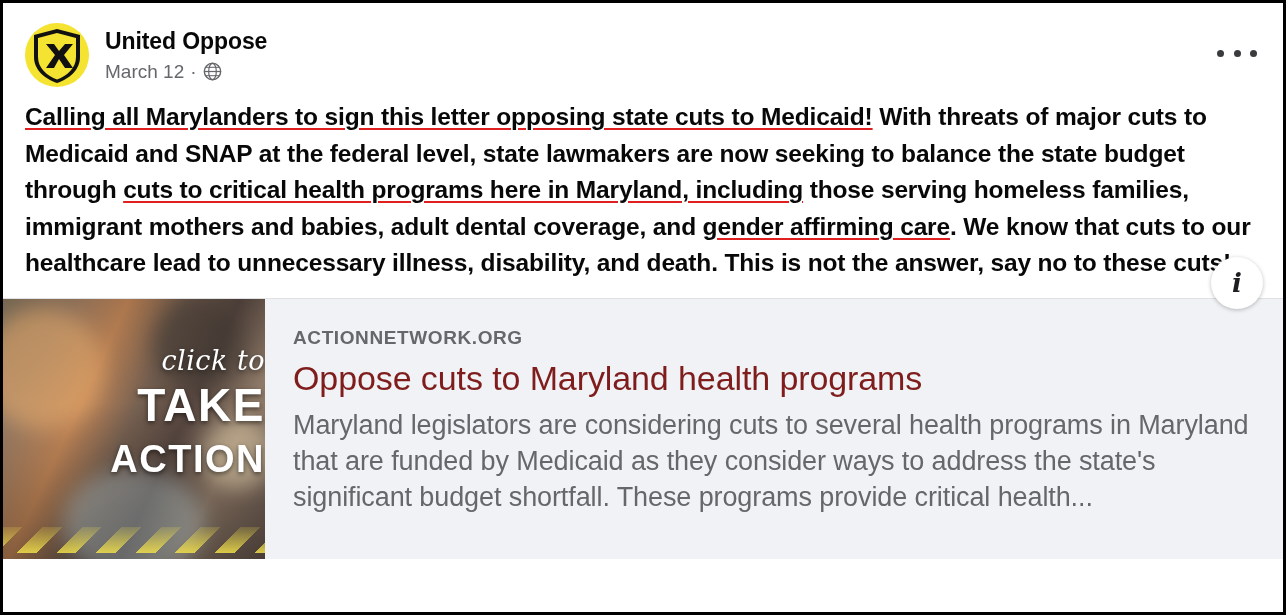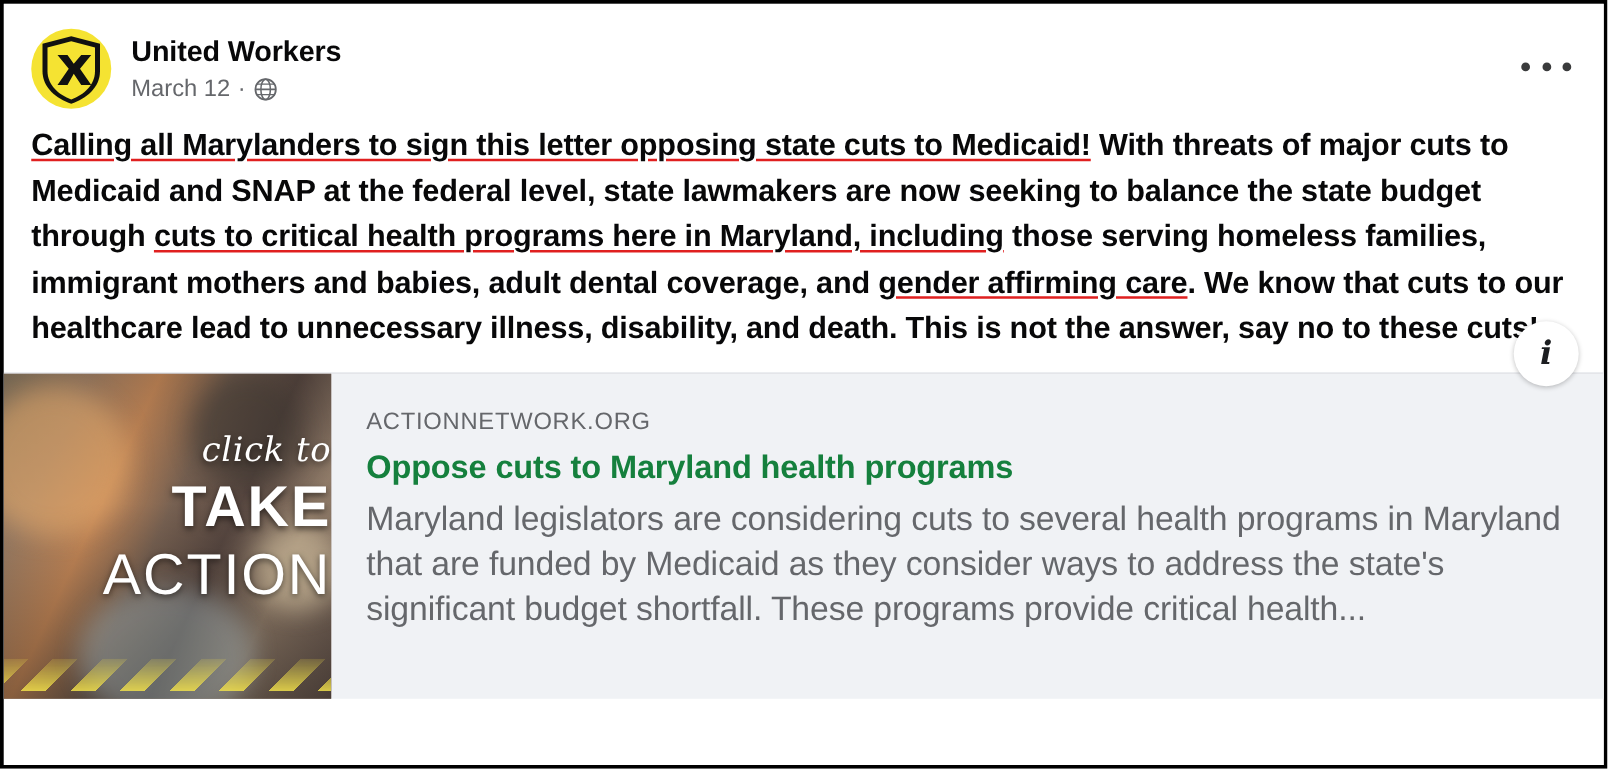--- a/index.html
+++ b/index.html
@@ -154,22 +154,22 @@
     letter-spacing: 0.5px;
     margin-bottom: 2px;
   }
   .thumb-take {
     font-size: 46px;
     font-weight: bold;
     letter-spacing: 1.5px;
     line-height: 54px;
   }
   .thumb-action {
-    font-size: 46px;
-    font-weight: normal;
+    font-size: 38px;
+    font-weight: bold;
     letter-spacing: 1.5px;
     line-height: 54px;
   }
   .thumb-chevrons {
     position: absolute;
     bottom: 6px;
     left: 0;
     right: 0;
     height: 26px;
     background:
@@ -181,25 +181,26 @@
     flex: 1 1 auto;
     padding: 28px 30px 0 28px;
     min-width: 0;
   }
   .link-domain {
     font-size: 19px;
     color: #65676b;
     letter-spacing: 0.6px;
     text-transform: uppercase;
     margin-bottom: 8px;
+    font-weight: bold;
   }
   .link-title {
-    font-size: 26px;
-    font-weight: bold;
-    color: #15803d;
+    font-size: 34px;
+    font-weight: normal;
+    color: #7f1d1d;
     line-height: 1.25;
     margin-bottom: 8px;
     letter-spacing: -0.1px;
   }
   .link-desc {
     font-size: 27px;
     color: #65676b;
     line-height: 36px;
     letter-spacing: -0.1px;
   }
@@ -232,21 +233,21 @@
     <div class="post-header">
       <div class="avatar">
         <svg width="66" height="66" viewBox="0 0 66 66">
           <circle cx="33" cy="33" r="32" fill="#f5e332"></circle>
           <path d="M33 7 L56 13 L56 35 C56 48 45 57 33 61 C21 57 10 48 10 35 L10 13 Z" fill="#111111"></path>
           <path d="M33 11 L52 16 L52 35 C52 46 43 54 33 57.5 C23 54 14 46 14 35 L14 16 Z" fill="#f5e332"></path>
           <path d="M22 22 h8 l5 7 6 -7 h8 l-9 11 9 13 h-8 l-6 -9 -5 9 h-8 l9 -13 z" fill="#111111"></path>
         </svg>
       </div>
       <div class="header-text">
-        <div class="page-name">United Workers</div>
+        <div class="page-name">United Oppose</div>
         <div class="meta-row">
           <span class="meta-date">March 12</span>
           <span class="meta-dot">·</span>
           <span class="globe-icon">
             <svg width="19" height="19" viewBox="0 0 20 20">
               <circle cx="10" cy="10" r="8.6" fill="none" stroke="#65676b" stroke-width="1.5"></circle>
               <ellipse cx="10" cy="10" rx="4" ry="8.6" fill="none" stroke="#65676b" stroke-width="1.3"></ellipse>
               <line x1="1.4" y1="10" x2="18.6" y2="10" stroke="#65676b" stroke-width="1.3"></line>
               <line x1="2.6" y1="5.6" x2="17.4" y2="5.6" stroke="#65676b" stroke-width="1.1"></line>
               <line x1="2.6" y1="14.4" x2="17.4" y2="14.4" stroke="#65676b" stroke-width="1.1"></line>

